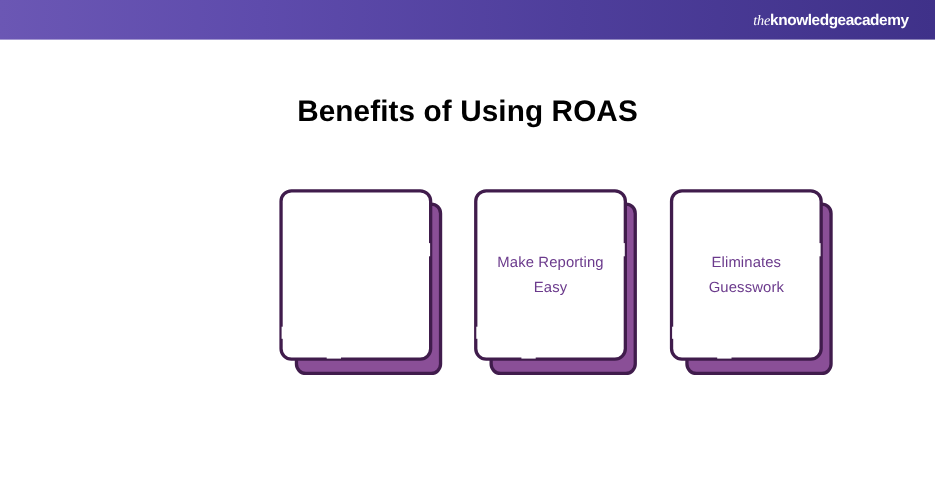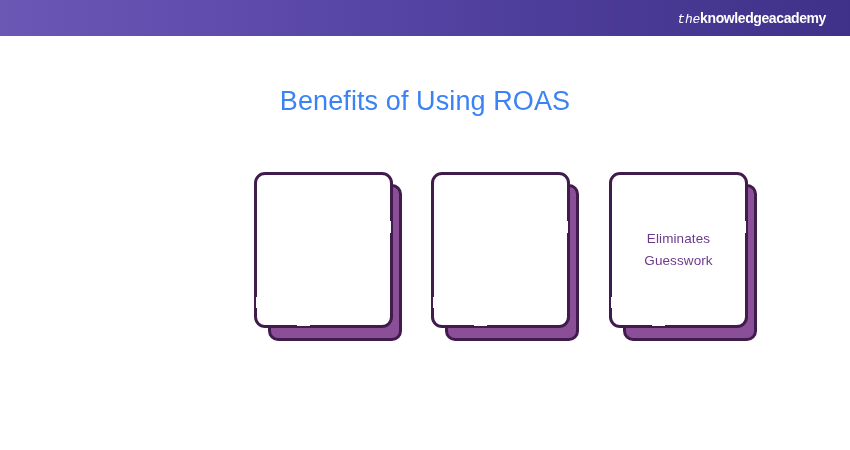--- a/index.html
+++ b/index.html
@@ -31,43 +31,43 @@
 
   .logo {
     margin-right: 24px;
     color: #ffffff;
     white-space: nowrap;
     line-height: 1;
     display: flex;
     align-items: baseline;
   }
   .logo-the {
-    font-family: Liberation Mono, monospace;
+    font-family: Liberation Serif, serif;
     font-style: italic;
     font-weight: 400;
     font-size: 13px;
     letter-spacing: -0.2px;
   }
   .logo-main {
     font-family: Liberation Sans, sans-serif;
     font-weight: 700;
     font-size: 14px;
     letter-spacing: -0.4px;
   }
 
   
   .page-title {
     position: absolute;
     left: 0;
     top: 86px;
     width: 850px;
     text-align: center;
     font-size: 27px;
-    font-weight: 400;
-    color: #3b82f6;
+    font-weight: 700;
+    color: #000000;
     letter-spacing: 0.1px;
   }
 
   
   .cards {
     position: absolute;
     left: 76px;
     top: 172px;
     width: 700px;
     height: 175px;
@@ -169,20 +169,21 @@
       <span class="notch notch-bottom"></span>
     </div>
   </div>
 
   <div class="card-wrap c2">
     <div class="card-shadow"></div>
     <div class="card">
       <span class="notch notch-right"></span>
       <span class="notch notch-left"></span>
       <span class="notch notch-bottom"></span>
+      <div class="card-label">Make Reporting Easy</div>
     </div>
   </div>
 
   <div class="card-wrap c3">
     <div class="card-shadow"></div>
     <div class="card">
       <span class="notch notch-right"></span>
       <span class="notch notch-left"></span>
       <span class="notch notch-bottom"></span>
       <div class="card-label">Eliminates Guesswork</div>

